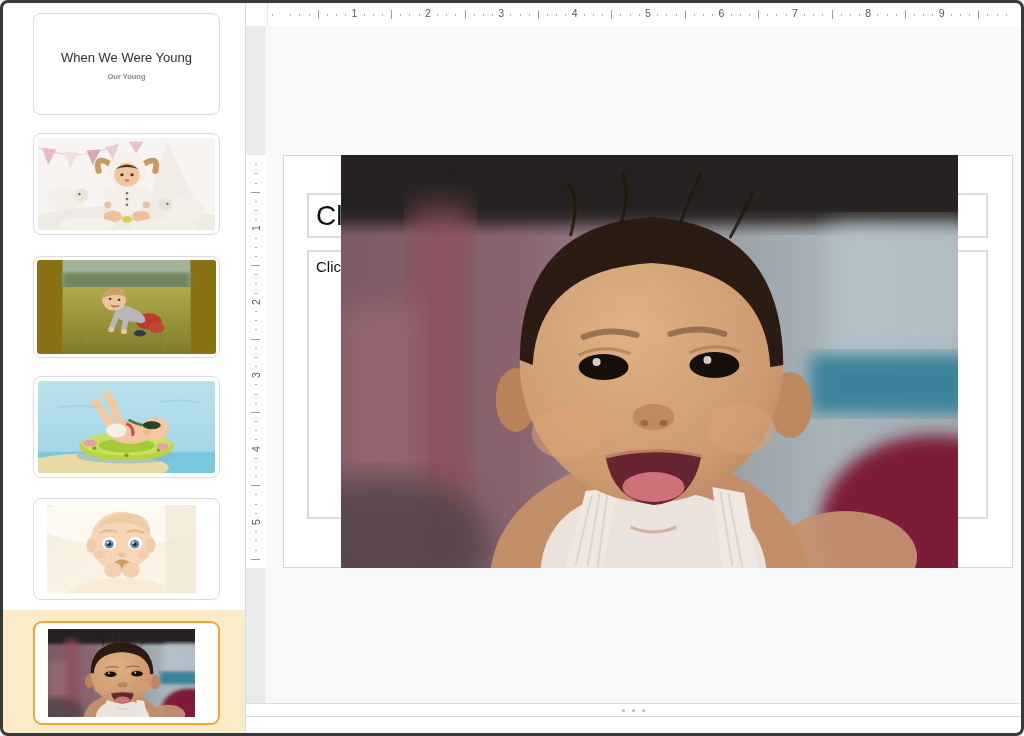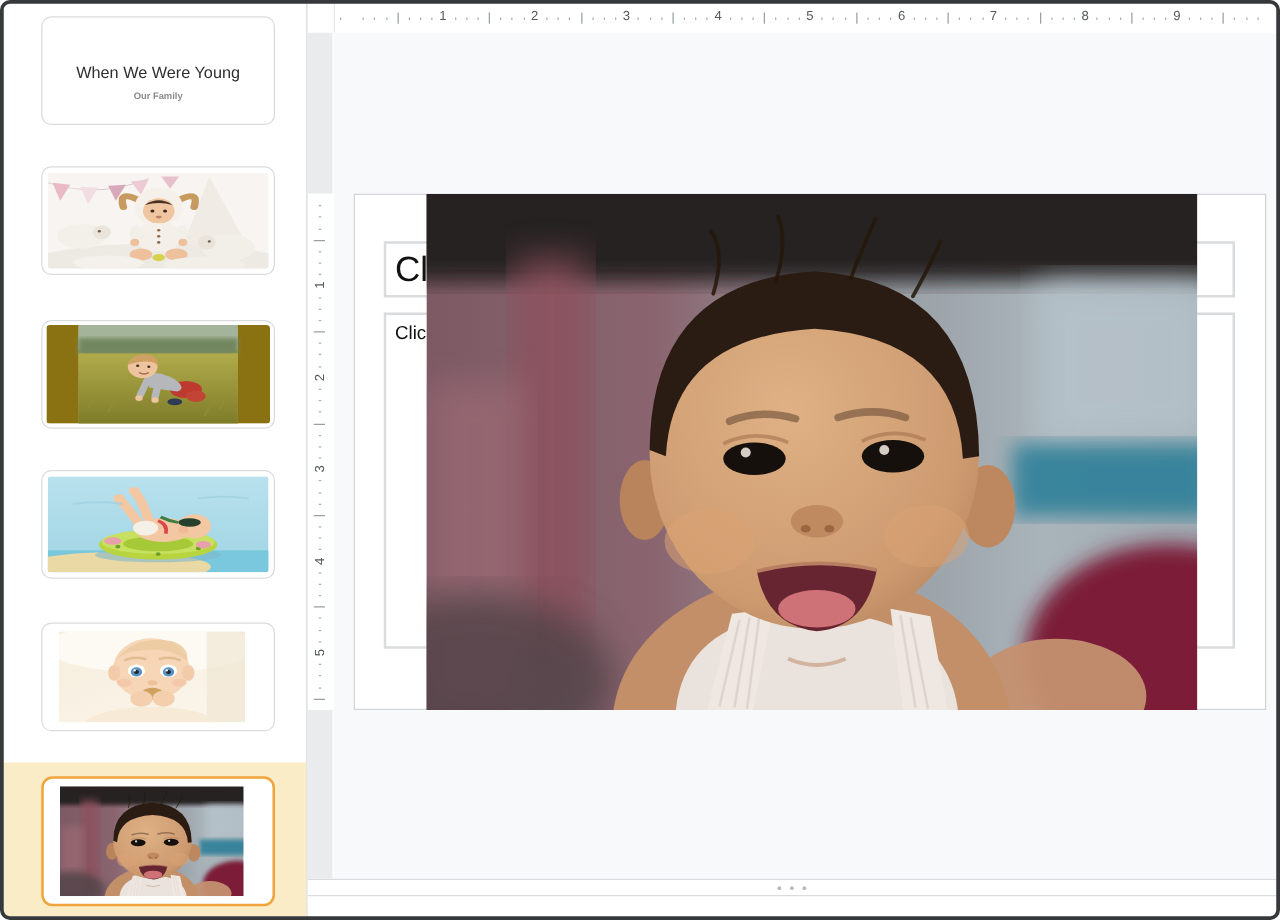--- a/index.html
+++ b/index.html
@@ -4,21 +4,21 @@
 <style>
   html,body{margin:0;padding:0;background:#fff;font-family:"Liberation Sans",sans-serif;}
   #app{position:relative;width:1024px;height:736px;background:#fff;overflow:hidden;}
   .frame{position:absolute;inset:0;border:3px solid #36383b;border-radius:8px;pointer-events:none;z-index:90;}
 
   
   .filmstrip{position:absolute;left:3px;top:3px;width:242px;height:730px;background:#fff;border-right:1px solid #d8dade;z-index:10;}
   .sel-row{position:absolute;left:0;top:607px;width:242px;height:123px;background:#f9ecc6;}
   .snum{position:absolute;left:26px;width:20px;text-align:center;font-size:15px;color:#5f6368;}
   .snum.sel{color:#202124;font-weight:700;}
-  .card{position:absolute;left:30px;width:187px;height:87px;background:#fff;border:1px solid #d9dbde;border-radius:8px;overflow:hidden;box-sizing:border-box;}
+  .card{position:absolute;left:30px;width:187px;height:102px;background:#fff;border:1px solid #d9dbde;border-radius:8px;overflow:hidden;box-sizing:border-box;}
   .card.sel{border:2px solid #f0a43b;border-radius:9px;}
   .ph-full{position:absolute;inset:4px;border-radius:3px;overflow:hidden;}
   .ph-edge{position:absolute;inset:3px;border-radius:3px;overflow:hidden;}
   .ph-narrow{position:absolute;top:6px;bottom:6px;left:13px;right:23px;overflow:hidden;}
   .fit{width:100%;height:100%;display:block;}
   .t-title{position:absolute;left:0;right:0;top:36px;text-align:center;font-size:13px;color:#2f2f2f;}
   .t-sub{position:absolute;left:0;right:0;top:58px;text-align:center;font-size:7.5px;font-weight:700;color:#8a8a8a;}
 
   
   .corner{position:absolute;left:246px;top:3px;width:21px;height:23px;background:#fff;border-right:1px solid #e6e7e9;z-index:5;}
@@ -244,21 +244,21 @@
 </svg>
 
 <div id="app">
 
   <aside class="filmstrip">
     <div class="sel-row"></div>
 
     <span class="snum" style="top:9px">1</span>
     <div class="card" style="top:10px">
       <div class="t-title">When We Were Young</div>
-      <div class="t-sub">Our Family</div>
+      <div class="t-sub">Our Young</div>
     </div>
 
     <span class="snum" style="top:129px">2</span>
     <div class="card" style="top:130px">
       <div class="ph-full">
           <svg class="fit">
             <use href="#scene-lamb" width="100%" height="100%"></use>
           </svg>
         </div>
     </div>

